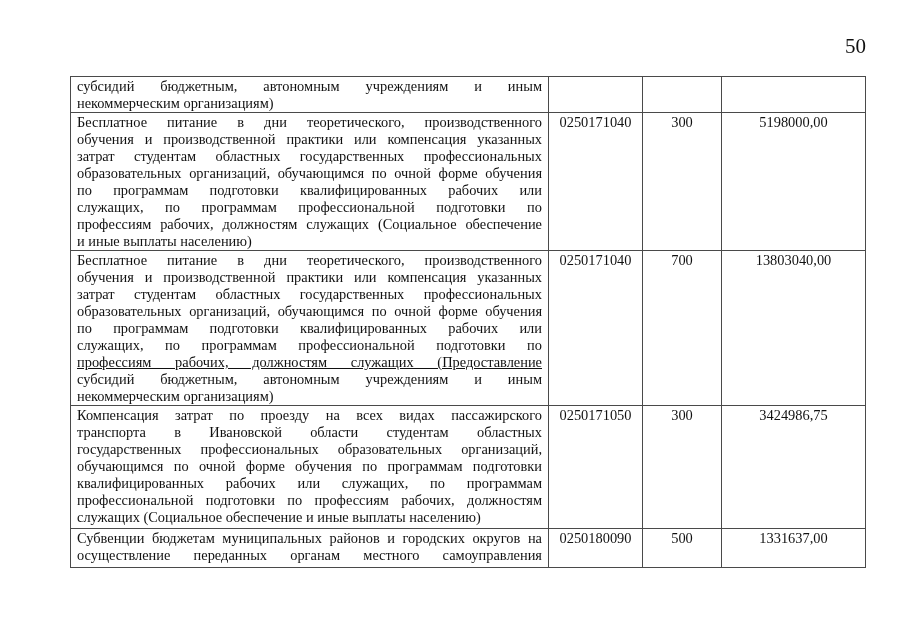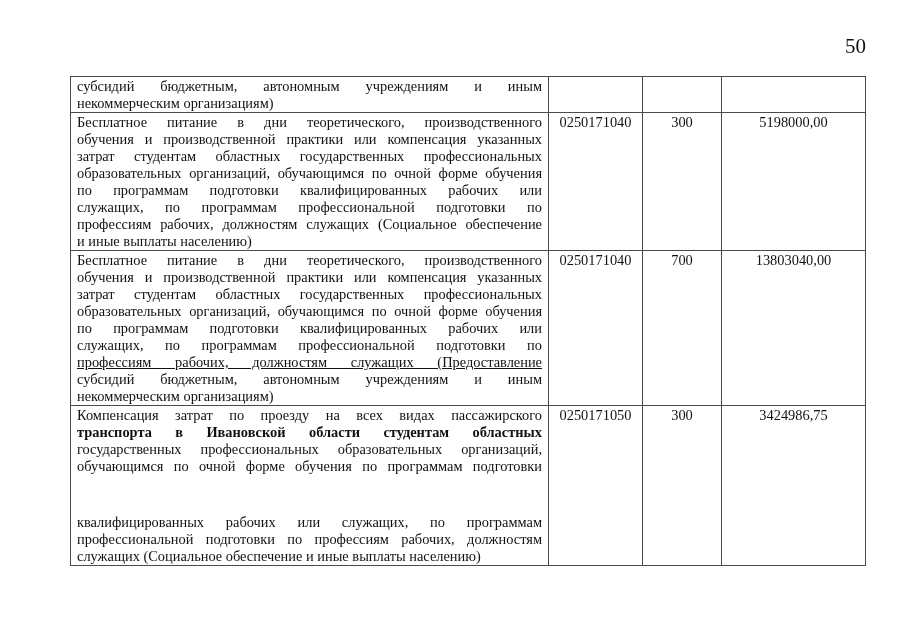--- a/index.html
+++ b/index.html
@@ -122,26 +122,35 @@
         <span class="name-line last" style="white-space: normal;">некоммерческим организациям)</span>
       </td>
       <td class="col-csr">0250171040</td>
       <td class="col-vr">700</td>
       <td class="col-sum">13803040,00</td>
     </tr>
 
     <tr class="row-3">
       <td class="col-name">
         <span class="name-line" style="white-space: normal;">Компенсация затрат по проезду на всех видах пассажирского</span>
-        <span class="name-line" style="white-space: normal; font-weight: bold;">транспорта в Ивановской области студентам областных</span>
+        <span class="name-line" style="white-space: normal;">транспорта в Ивановской области студентам областных</span>
         <span class="name-line" style="white-space: normal;">государственных профессиональных образовательных организаций,</span>
         <span class="name-line" style="white-space: normal;">обучающимся по очной форме обучения по программам подготовки</span>
-        <span class="name-line" style="white-space: normal; margin-top: 39px;">квалифицированных рабочих или служащих, по программам</span>
+        <span class="name-line" style="white-space: normal;">квалифицированных рабочих или служащих, по программам</span>
         <span class="name-line" style="white-space: normal;">профессиональной подготовки по профессиям рабочих, должностям</span>
         <span class="name-line last" style="white-space: normal;">служащих (Социальное обеспечение и иные выплаты населению)</span>
       </td>
       <td class="col-csr">0250171050</td>
       <td class="col-vr">300</td>
       <td class="col-sum">3424986,75</td>
     </tr>
 
+    <tr class="row-4">
+      <td class="col-name">
+        <span class="name-line" style="white-space: normal;">Субвенции бюджетам муниципальных районов и городских округов на</span>
+        <span class="name-line" style="white-space: normal;">осуществление переданных органам местного самоуправления</span>
+      </td>
+      <td class="col-csr">0250180090</td>
+      <td class="col-vr">500</td>
+      <td class="col-sum">1331637,00</td>
+    </tr>
   </tbody>
 </table>
 
 </body></html>

